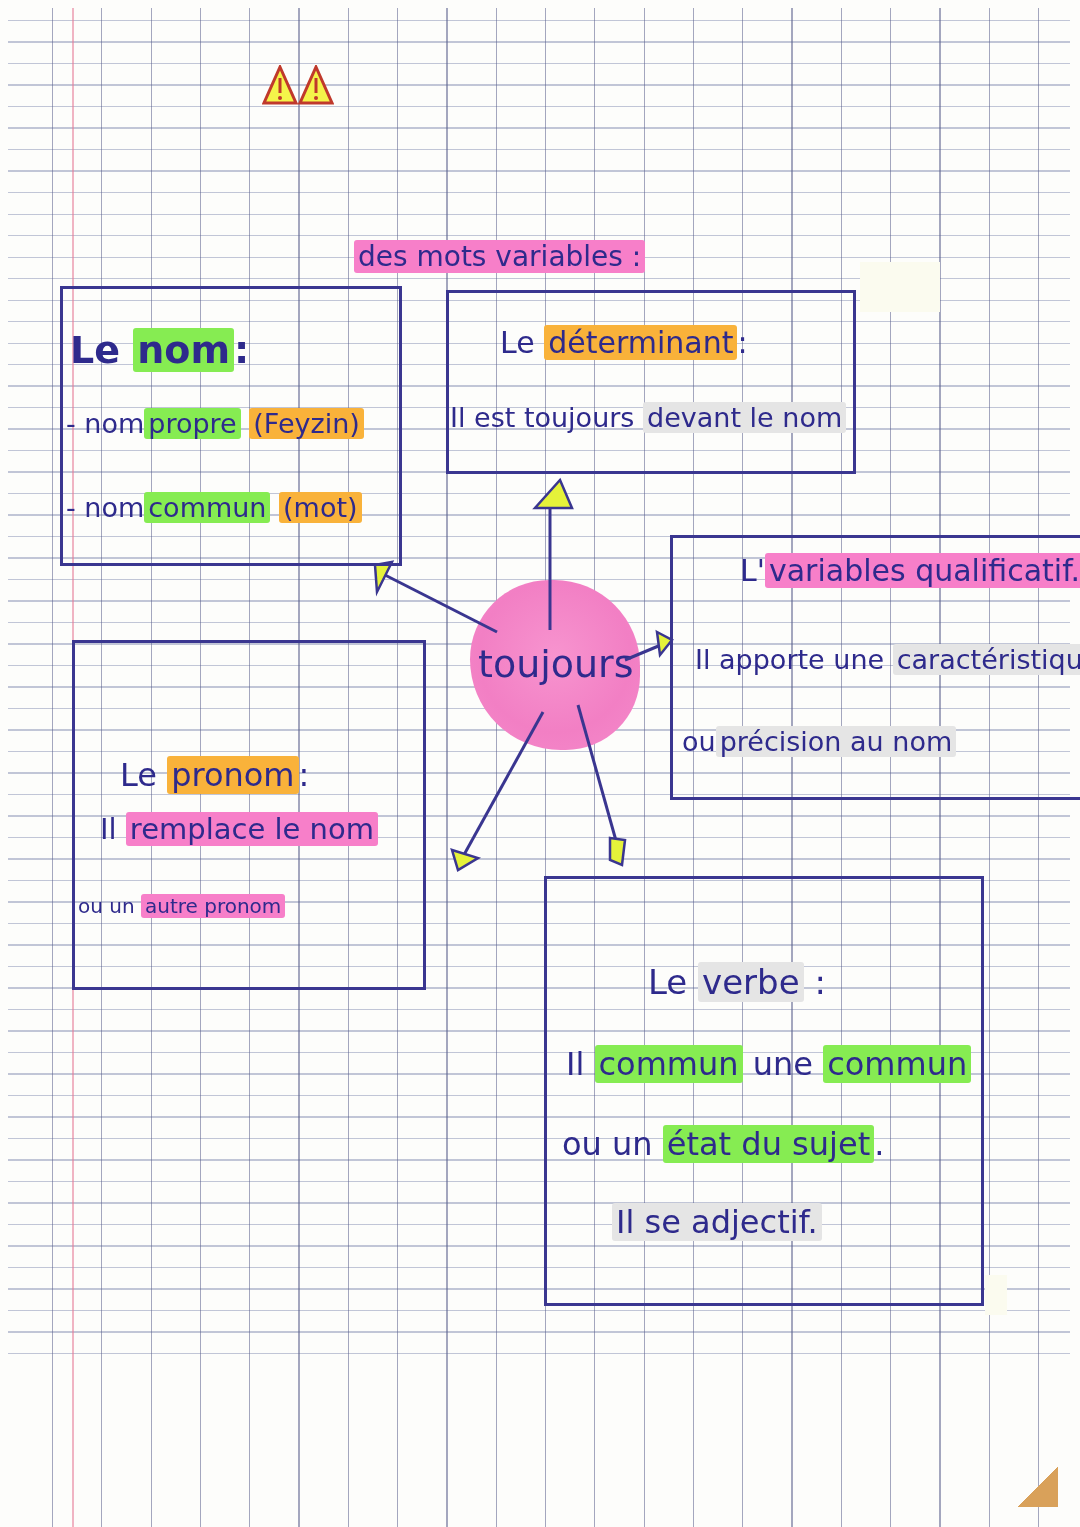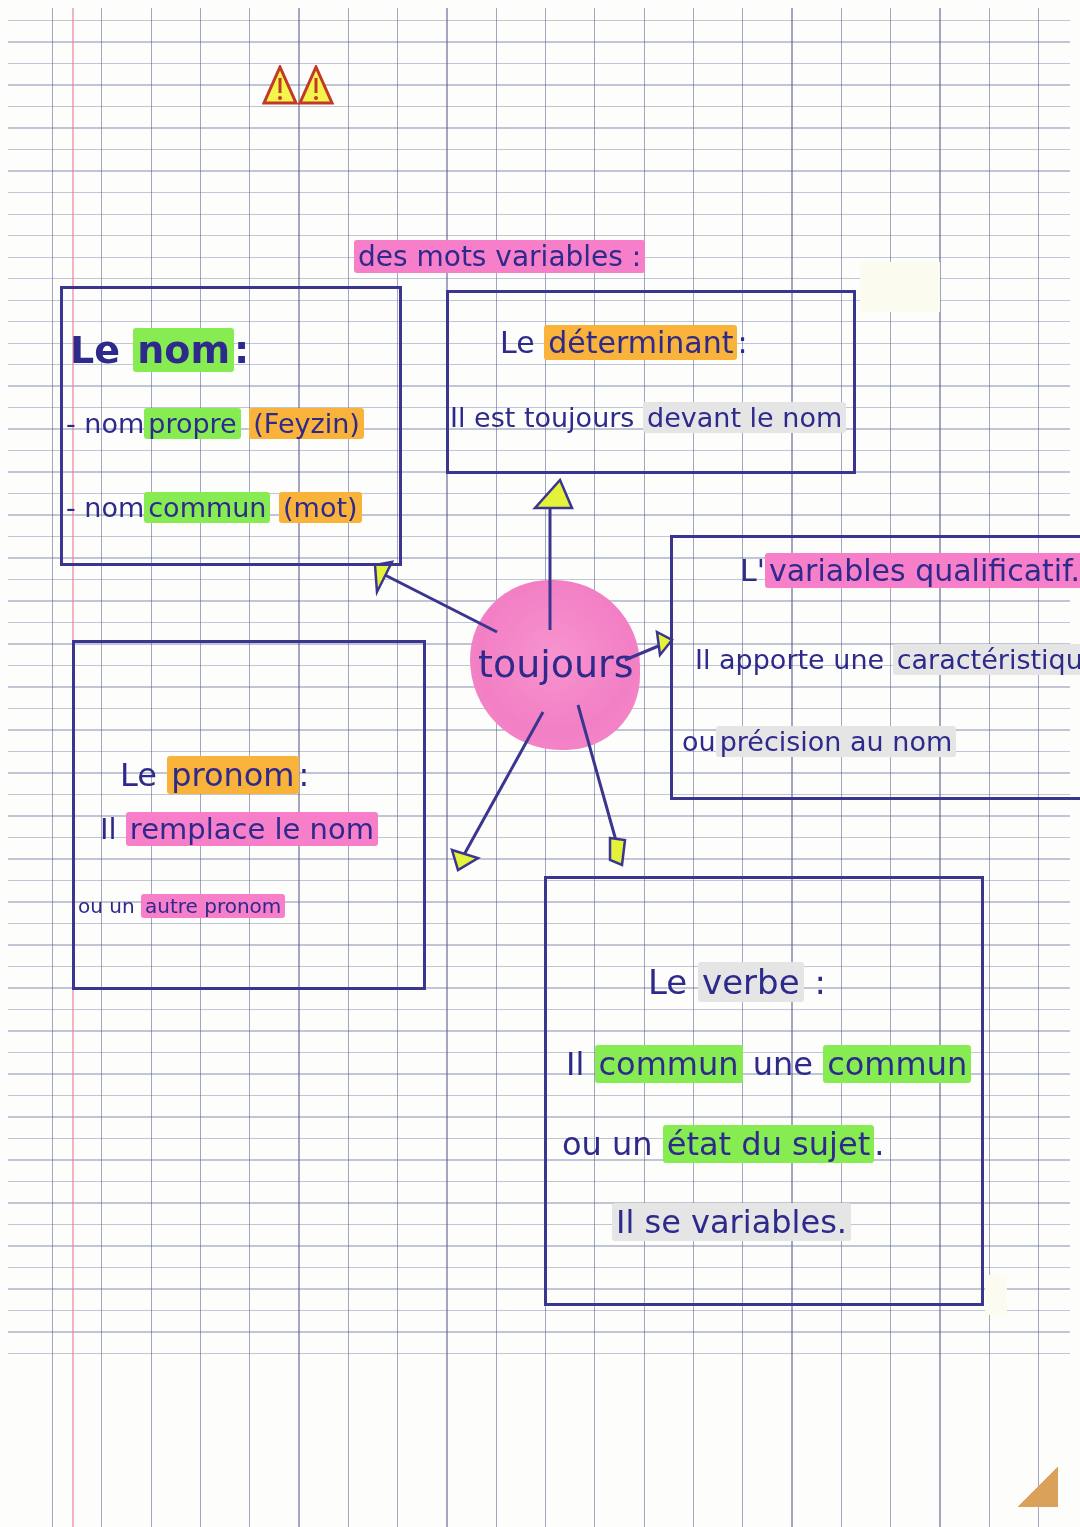--- a/index.html
+++ b/index.html
@@ -139,14 +139,14 @@
   <span>Il</span>
   <span class="hl g">commun</span>
   <span>une</span>
   <span class="hl g">commun</span>
 </div>
 <div class="hand" style="left:562px;top:1125px;font-size:32px;">
   <span>ou un</span>
   <span class="hl g">état du sujet</span><span>.</span>
 </div>
 <div class="hand" style="left:612px;top:1203px;font-size:32px;">
-  <span class="hl y">Il se variables.</span>
+  <span class="hl y">Il se adjectif.</span>
 </div>
 
 </body></html>

